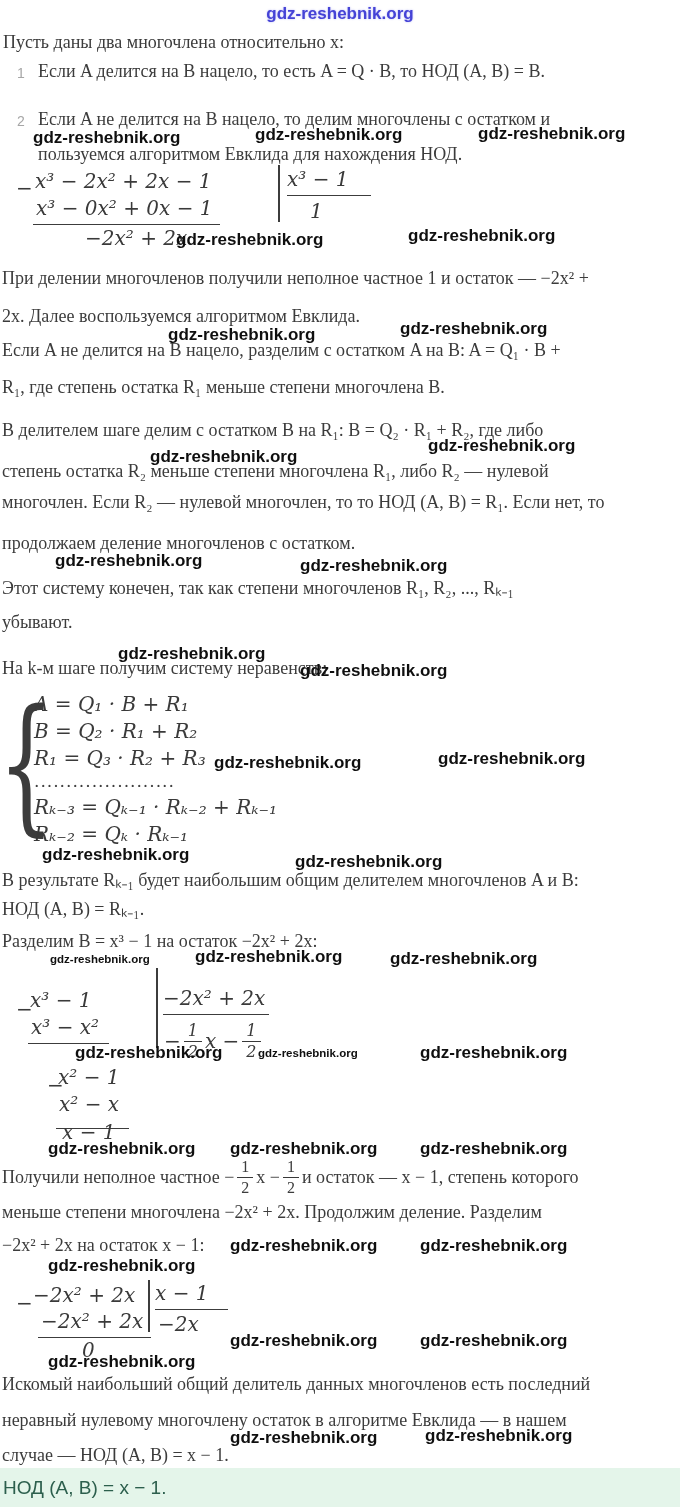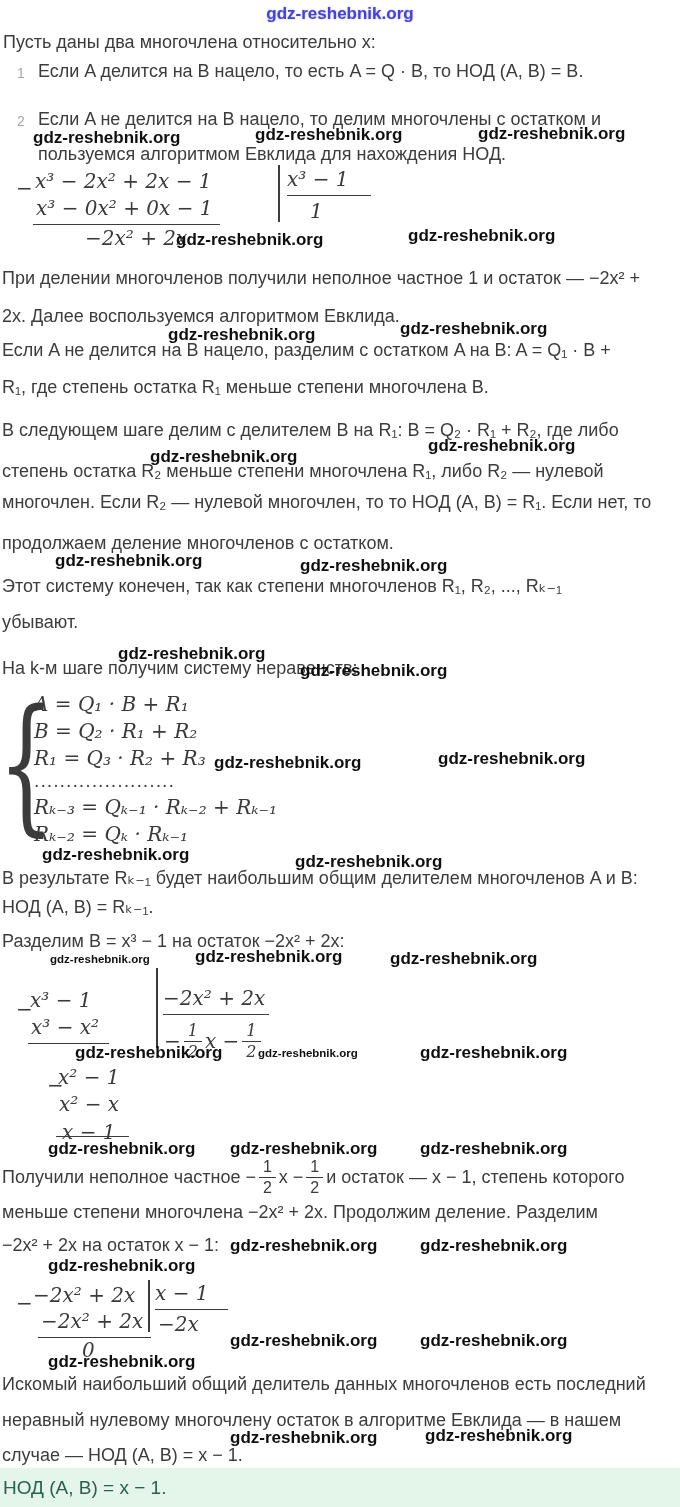--- a/index.html
+++ b/index.html
@@ -2,21 +2,21 @@
 <html><head>
 <meta charset="utf-8">
 <style>
   * { margin:0; padding:0; box-sizing:border-box; }
   html,body { background:#ffffff; }
   .page {
     position:relative; width:680px; height:1507px; background:#fff;
     overflow:hidden; font-family:"Liberation Sans","DejaVu Sans",sans-serif;
   }
   .abs { position:absolute; white-space:nowrap; }
-  .txt { font-size:18px; color:#3c3c3c; }
+  .txt { font-size:18px; color:#3c3c3c;font-family:Liberation Serif, serif; }
   .math { font-family:"DejaVu Serif","DejaVu Sans",serif; font-style:italic; font-size:20px; color:#3a3a3a; }
   .wm { font-weight:700; font-size:17px; color:#0f0f0f; }
   .wm-sm { font-size:11.5px; }
   .wm-blue { color:#4543d6; text-shadow:0 0 2px rgba(120,120,235,.55); }
   .lnum { font-size:14px; color:#a6a6a6; }
   .ul { border-bottom:1.6px solid #3c3c3c; padding-bottom:4px; }
   .vbar { position:absolute; width:1.6px; background:#3c3c3c; }
   .brace { position:absolute; font-family:"DejaVu Serif",serif; font-style:normal;
            font-size:148px; line-height:1.12; color:#3c3c3c;
            transform:scaleX(.6); transform-origin:left top; }
@@ -60,21 +60,21 @@
   </div>
 
   <div class="abs txt" style="left:2px;top:268px">При делении многочленов получили неполное частное 1 и остаток — −2x² +</div>
   <div class="abs txt" style="left:2px;top:306px">2x. Далее воспользуемся алгоритмом Евклида.</div>
   <div class="abs wm" style="left:168px;top:325px">gdz-reshebnik.org</div>
   <div class="abs wm" style="left:400px;top:319px">gdz-reshebnik.org</div>
 
   <div class="abs txt" style="left:2px;top:377px">R₁, где степень остатка R₁ меньше степени многочлена B.</div>
   <div class="abs txt" style="left:2px;top:340px">Если A не делится на B нацело, разделим с остатком A на B: A = Q₁ · B +</div>
 
-  <div class="abs txt" style="left:2px;top:420px">В следующем шаге делим с делителем B на R₁: B = Q₂ · R₁ + R₂, где либо</div>
+  <div class="abs txt" style="left:2px;top:420px">В делителем шаге делим с остатком B на R₁: B = Q₂ · R₁ + R₂, где либо</div>
   <div class="abs wm" style="left:428px;top:436px">gdz-reshebnik.org</div>
   <div class="abs wm" style="left:150px;top:447px">gdz-reshebnik.org</div>
   <div class="abs txt" style="left:2px;top:461px">степень остатка R₂ меньше степени многочлена R₁, либо R₂ — нулевой</div>
   <div class="abs txt" style="left:2px;top:533px">продолжаем деление многочленов с остатком.</div>
   <div class="abs txt" style="left:2px;top:492px">многочлен. Если R₂ — нулевой многочлен, то то НОД (A,  B) = R₁. Если нет, то</div>
   <div class="abs wm" style="left:55px;top:551px">gdz-reshebnik.org</div>
   <div class="abs wm" style="left:300px;top:556px">gdz-reshebnik.org</div>
 
   <div class="abs txt" style="left:2px;top:575px">Этот систему конечен, так как степени многочленов R₁,  R₂, ...,  Rₖ₋₁</div>
   <div class="abs txt" style="left:2px;top:612px">убывают.</div>
@@ -121,21 +121,21 @@
           <span class="fn">1</span>
           <span class="fd">2</span>
         </span>
     </div>
     <div class="abs math ul" style="left:28px;top:1015px;padding:0 10px 4px 3px">x³ − x²</div>
     <div class="abs wm" style="left:75px;top:1043px">gdz-reshebnik.org</div>
     <div class="abs wm wm-sm" style="left:258px;top:1047px">gdz-reshebnik.org</div>
     <div class="abs wm" style="left:420px;top:1043px">gdz-reshebnik.org</div>
     <div class="abs math" style="left:47px;top:1073px">−</div>
     <div class="abs math" style="left:58px;top:1065px">x² − 1</div>
-    <div class="abs math ul" style="left:56px;top:1092px;padding:0 10px 20px 3px">x² − x</div>
+    <div class="abs math ul" style="left:56px;top:1092px;padding:0 10px 12px 3px">x² − x</div>
     <div class="abs math" style="left:62px;top:1120px">x − 1</div>
     <div class="abs wm" style="left:48px;top:1139px">gdz-reshebnik.org</div>
     <div class="abs wm" style="left:230px;top:1139px">gdz-reshebnik.org</div>
     <div class="abs wm" style="left:420px;top:1139px">gdz-reshebnik.org</div>
   </div>
 
   <div class="abs txt flexline" style="left:2px;top:1158px">
     <span>Получили неполное частное −</span>
     <span class="frac">
         <span class="fn">1</span>

